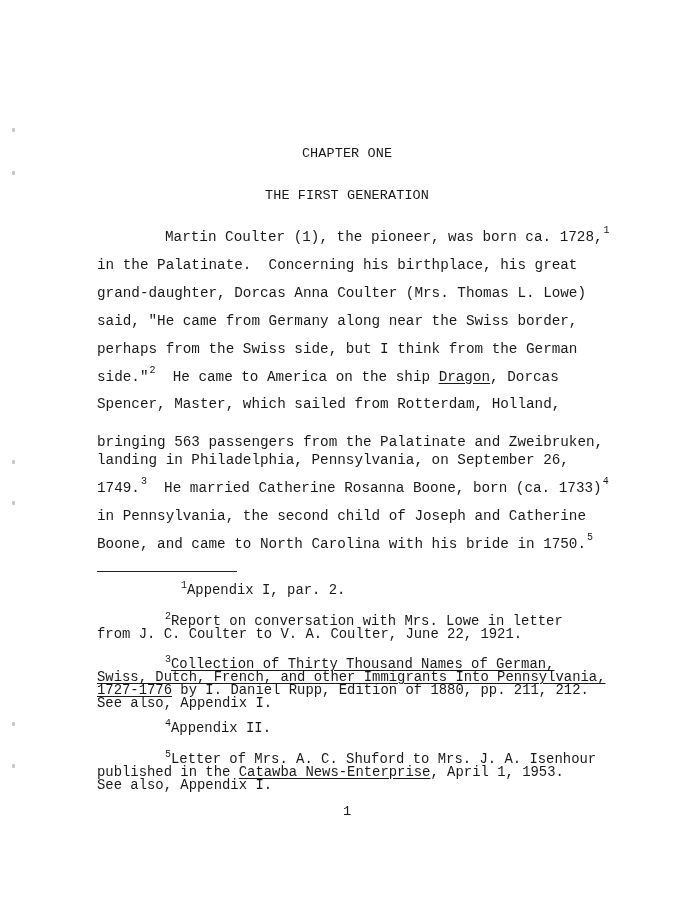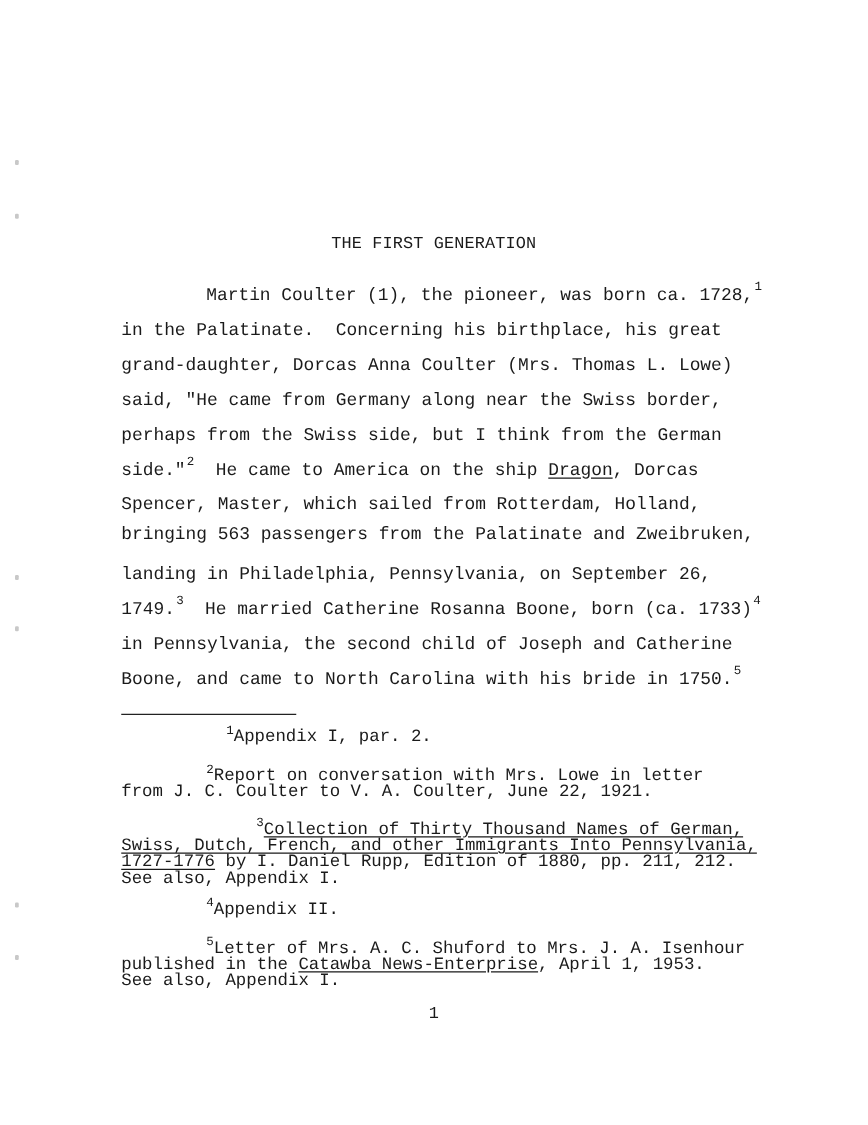--- a/index.html
+++ b/index.html
@@ -21,44 +21,45 @@
 
 <div class="page">
 
   <div class="mark" style="top:128px;"></div>
   <div class="mark" style="top:171px;"></div>
   <div class="mark" style="top:460px;"></div>
   <div class="mark" style="top:501px;"></div>
   <div class="mark" style="top:722px;"></div>
   <div class="mark" style="top:764px;"></div>
 
+  <div class="heading" style="top:146px;">CHAPTER ONE</div>
   <div class="heading" style="top:188px;">THE FIRST GENERATION</div>
 
   <div id="body-text">
       <div class="body-line" style="top: 229px; left: 165px;"><span>Martin Coulter (1), the pioneer, was born ca. 1728,</span><span class="sup">1</span></div>
       <div class="body-line" style="top: 256.9px;"><span>in the Palatinate.  Concerning his birthplace, his great</span></div>
       <div class="body-line" style="top: 284.8px;"><span>grand-daughter, Dorcas Anna Coulter (Mrs. Thomas L. Lowe)</span></div>
       <div class="body-line" style="top: 312.7px;"><span>said, "He came from Germany along near the Swiss border,</span></div>
       <div class="body-line" style="top: 340.6px;"><span>perhaps from the Swiss side, but I think from the German</span></div>
       <div class="body-line" style="top: 368.5px;"><span>side."</span><span class="sup">2</span><span>  He came to America on the ship </span><span class="u">Dragon</span><span>, Dorcas</span></div>
       <div class="body-line" style="top: 396.4px;"><span>Spencer, Master, which sailed from Rotterdam, Holland,</span></div>
-      <div class="body-line" style="top: 420px;"><span>bringing 563 passengers from the Palatinate and Zweibruken,</span></div>
+      <div class="body-line" style="top: 434px;"><span>bringing 563 passengers from the Palatinate and Zweibruken,</span></div>
       <div class="body-line" style="top: 452.2px; text-align: center;"><span>landing in Philadelphia, Pennsylvania, on September 26,</span></div>
       <div class="body-line" style="top: 480.1px;"><span>1749.</span><span class="sup">3</span><span>  He married Catherine Rosanna Boone, born (ca. 1733)</span><span class="sup">4</span></div>
       <div class="body-line" style="top: 508px;"><span>in Pennsylvania, the second child of Joseph and Catherine</span></div>
       <div class="body-line" style="top: 535.9px;"><span>Boone, and came to North Carolina with his bride in 1750.</span><span class="sup">5</span></div>
     </div>
 
   <div class="rule"></div>
 
   <div id="footnotes">
       <div class="fn-line" style="top: 583px; left: 181px;"><span class="fn-sup">1</span><span>Appendix I, par. 2.</span></div>
       <div class="fn-line" style="top: 614px; left: 165px;"><span class="fn-sup">2</span><span>Report on conversation with Mrs. Lowe in letter</span></div>
       <div class="fn-line" style="top: 627px;"><span>from J. C. Coulter to V. A. Coulter, June 22, 1921.</span></div>
-      <div class="fn-line" style="top: 657px; left: 165px; margin-left: 40px;"><span class="fn-sup">3</span><span class="u">Collection of Thirty Thousand Names of German,</span></div>
+      <div class="fn-line" style="top: 657px; left: 165px;"><span class="fn-sup">3</span><span class="u">Collection of Thirty Thousand Names of German,</span></div>
       <div class="fn-line" style="top: 670px;"><span class="u">Swiss, Dutch, French, and other Immigrants Into Pennsylvania,</span></div>
       <div class="fn-line" style="top: 683px;"><span class="u">1727-1776</span><span> by I. Daniel Rupp, Edition of 1880, pp. 211, 212.</span></div>
       <div class="fn-line" style="top: 696px;"><span>See also, Appendix I.</span></div>
       <div class="fn-line" style="top: 721px; left: 165px;"><span class="fn-sup">4</span><span>Appendix II.</span></div>
       <div class="fn-line" style="top: 752px; left: 165px;"><span class="fn-sup">5</span><span>Letter of Mrs. A. C. Shuford to Mrs. J. A. Isenhour</span></div>
       <div class="fn-line" style="top: 765px;"><span>published in the </span><span class="u">Catawba News-Enterprise</span><span>, April 1, 1953.</span></div>
       <div class="fn-line" style="top: 778px;"><span>See also, Appendix I.</span></div>
     </div>
 
   <div class="page-num">1</div>

